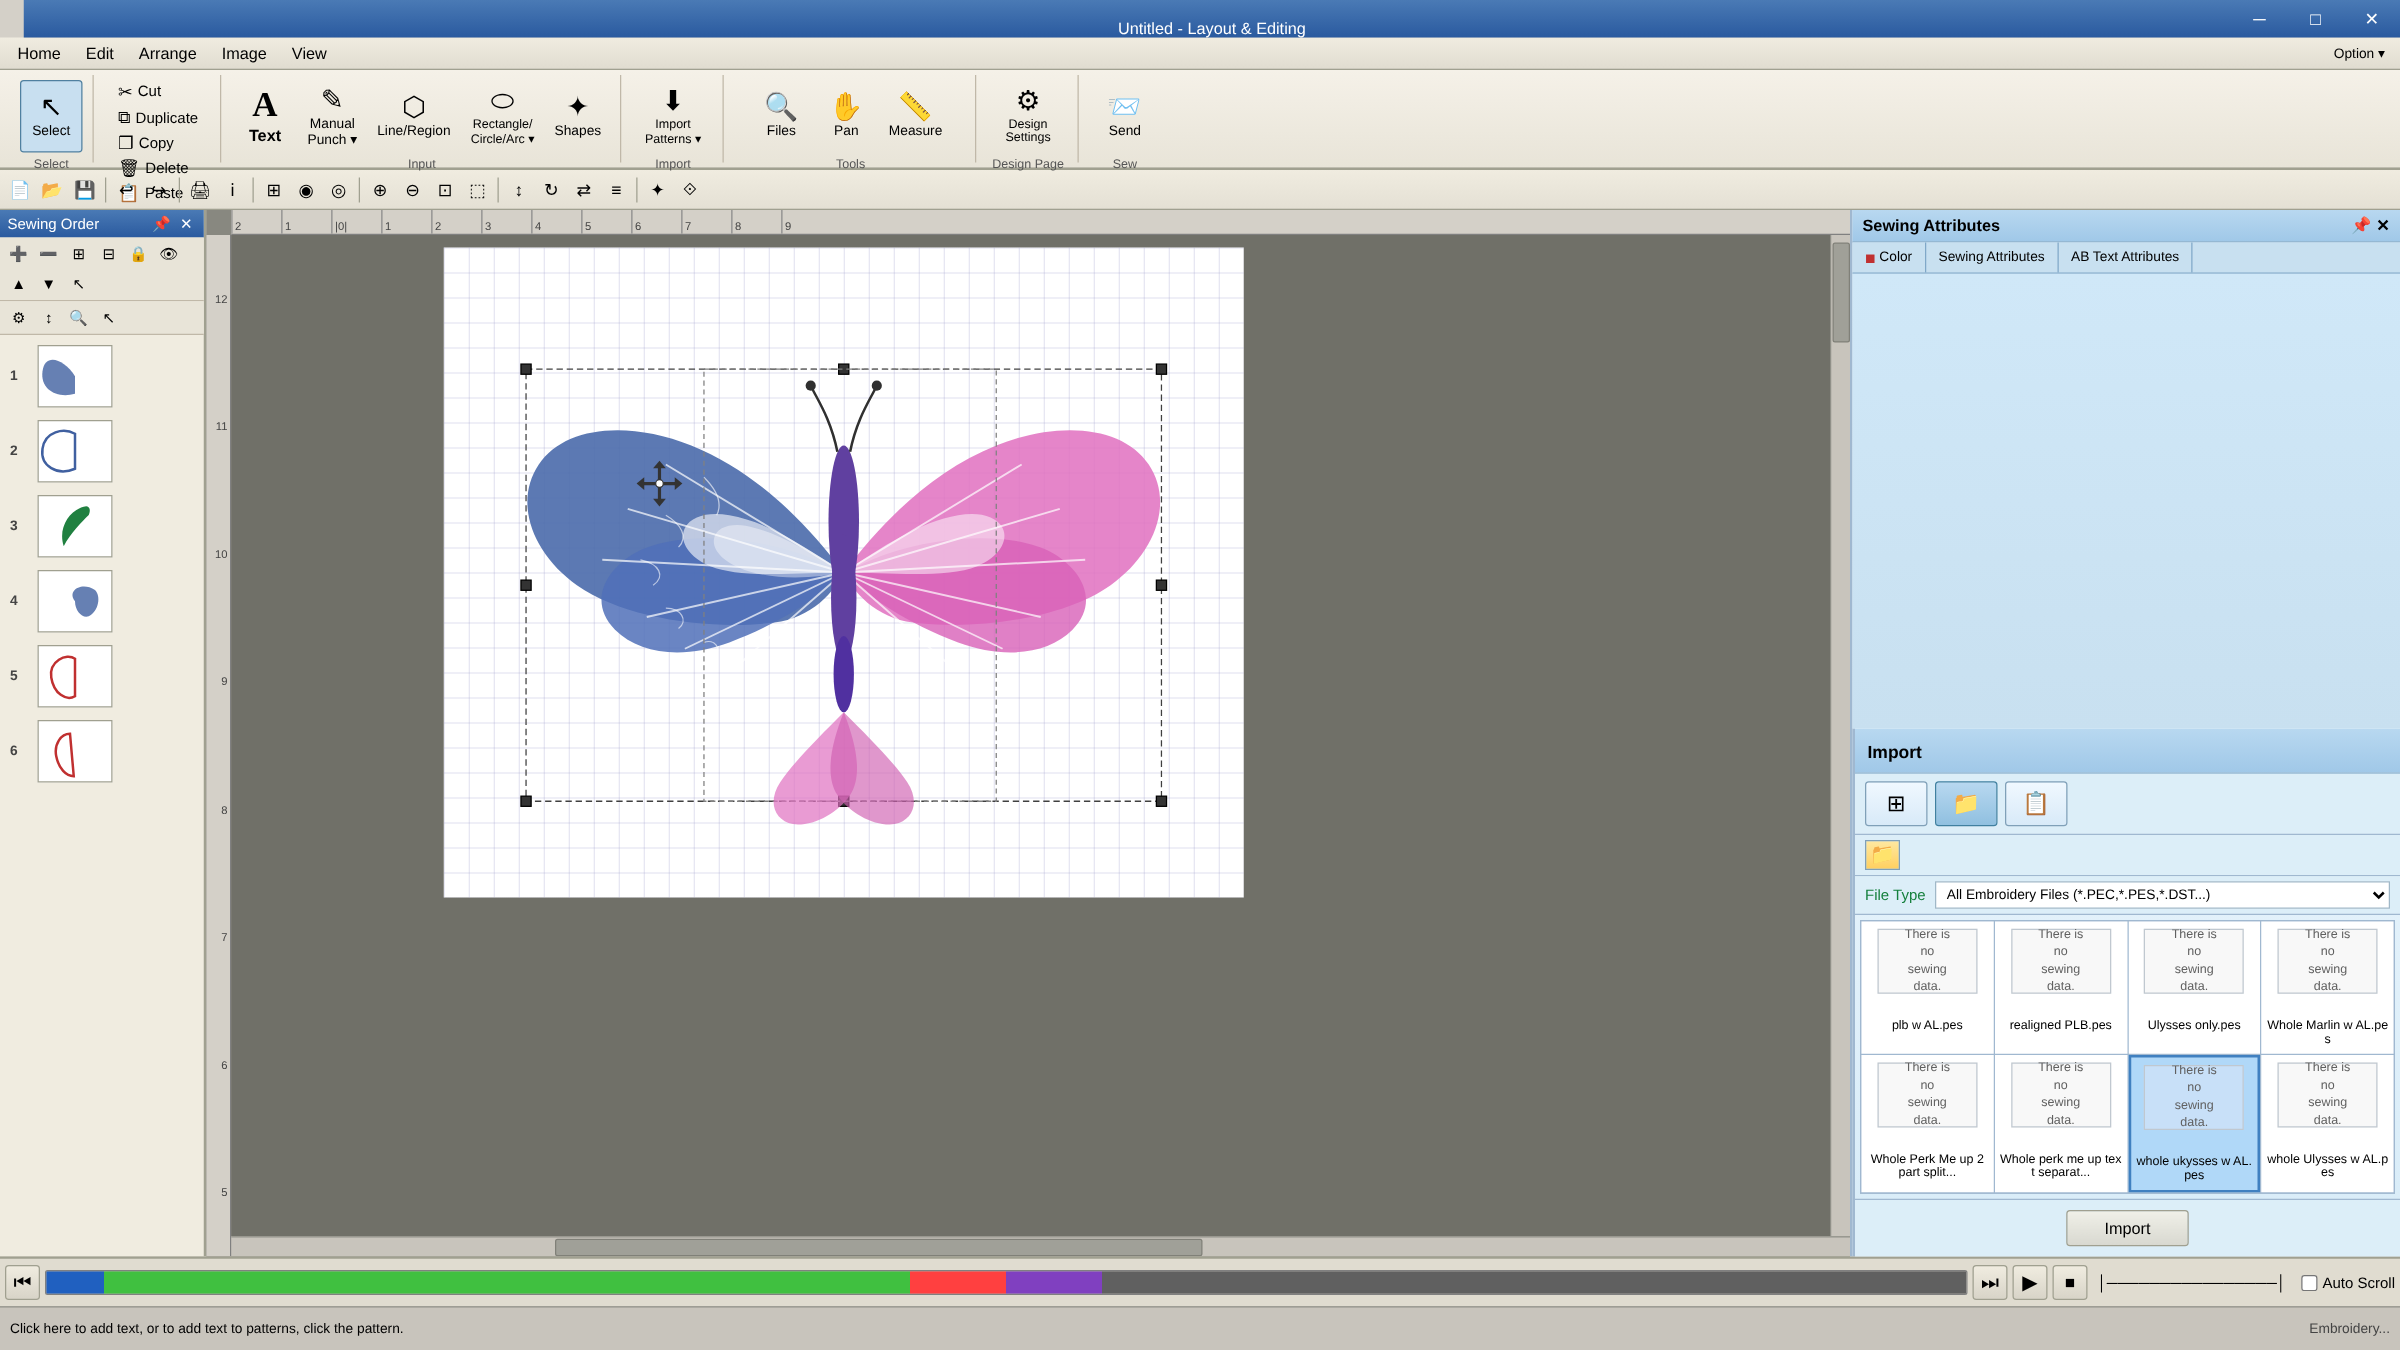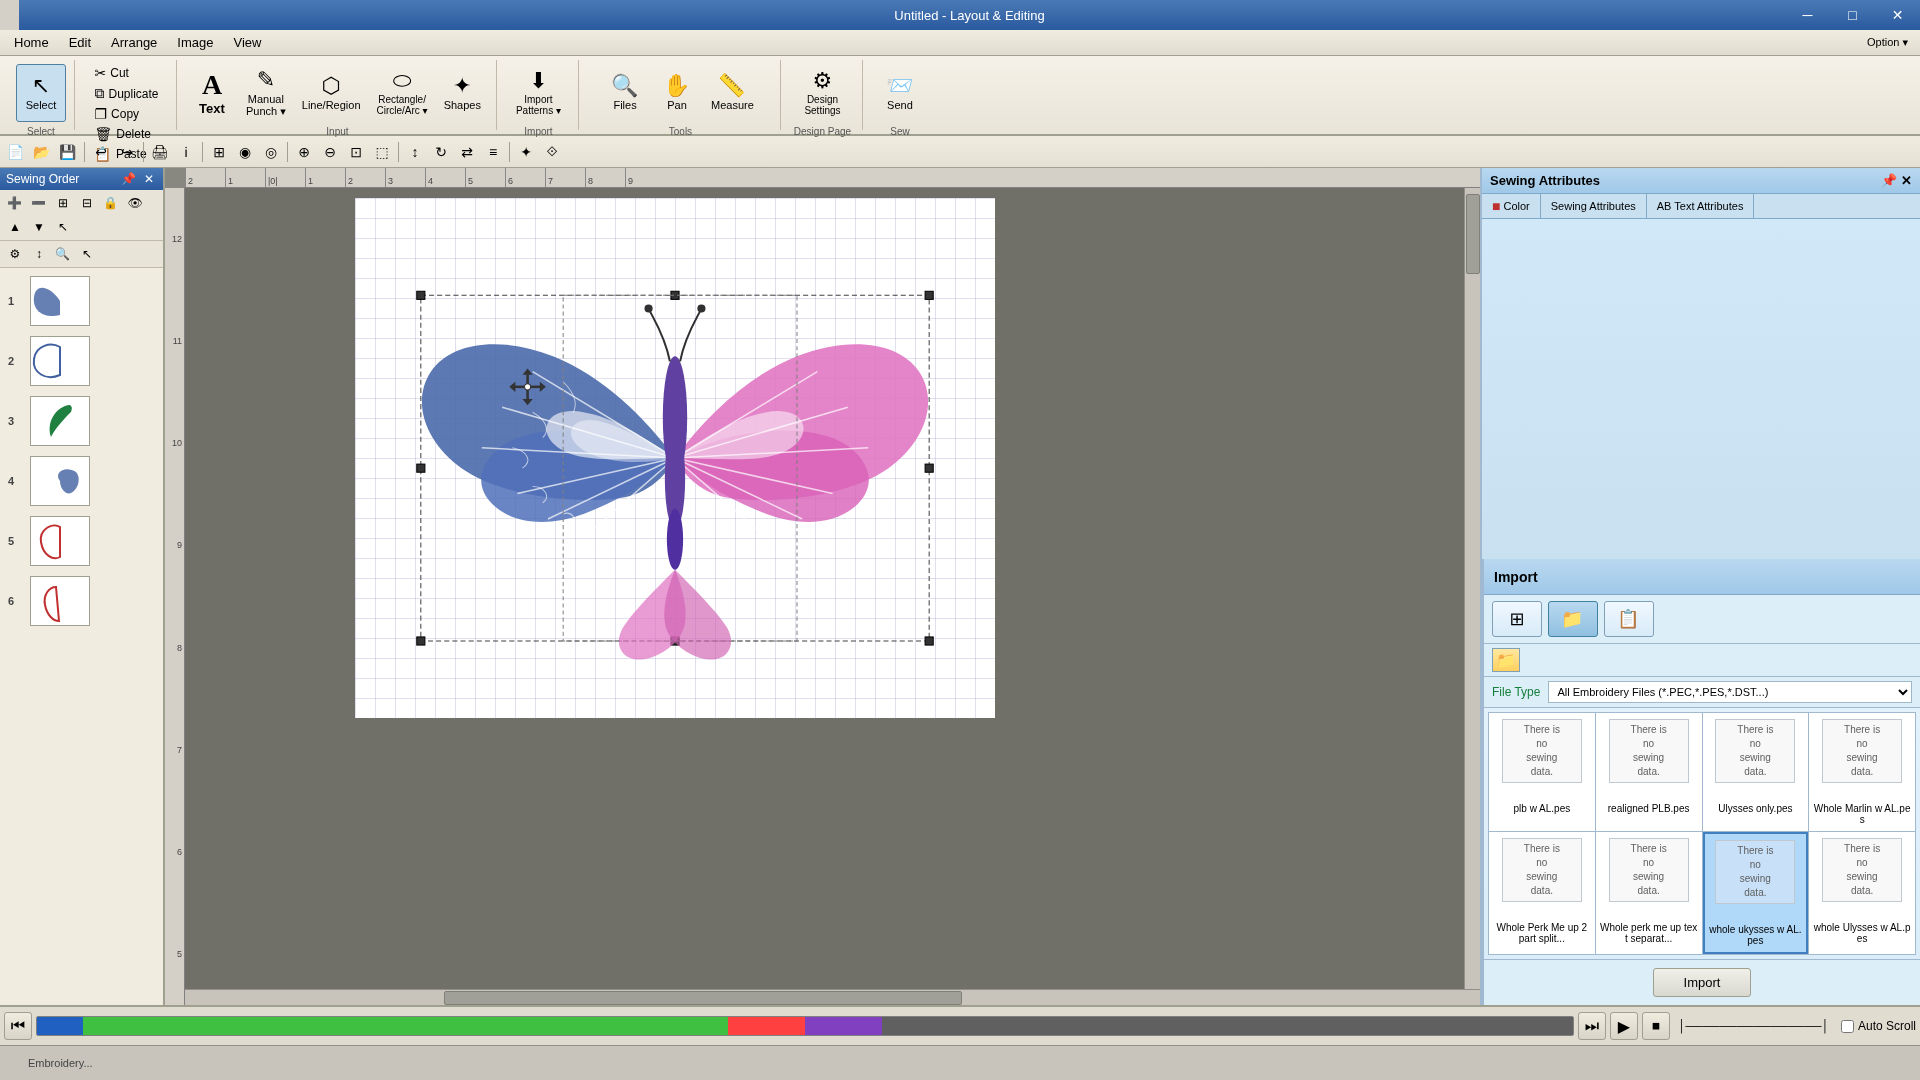--- a/index.html
+++ b/index.html
@@ -3,21 +3,21 @@
   <meta charset="utf-8">
   <style>
     * { margin: 0; padding: 0; box-sizing: border-box; }
     body { width: 1920px; height: 1080px; overflow: hidden; font-family: 'Segoe UI', Tahoma, sans-serif; font-size: 12px; background: #d4d0c8; }
 
     
     .title-bar {
       background: linear-gradient(to bottom, #4a7ab5, #2a5a9f);
       height: 30px;
       display: flex;
-      align-items: center;
+      align-items: flex-end;
       justify-content: center;
       color: white;
       font-size: 13px;
       position: relative;
       margin-left: 19px;
     }
     .title-bar-buttons {
       position: absolute;
       right: 0;
       top: 0;
@@ -452,21 +452,21 @@
       display: flex;
       flex-direction: column;
       align-items: center;
       gap: 4px;
       cursor: pointer;
       min-height: 100px;
     }
     .file-item.selected { background: #b0d8f8; border: 2px solid #4080c0; }
     .file-thumb {
       width: 80px;
-      height: 64px;
+      height: 52px;
       background: #f8f8f8;
       border: 1px solid #c0c8d0;
       display: flex;
       align-items: center;
       justify-content: center;
       font-size: 10px;
       color: #606060;
       text-align: center;
       line-height: 1.4;
       padding: 17px;
@@ -1050,14 +1050,15 @@
   <button class="playback-btn">▶</button>
   <button class="playback-btn">⏹</button>
   <span style="font-size:12px; margin-left:4px;">│────────────────│</span>
   <div class="autoscroll-area">
     <input type="checkbox" style="">
     <label>Auto Scroll</label>
   </div>
 </div>
 
 <div class="status-bar">
+  <span class="status-text">Click here to add text, or to add text to patterns, click the pattern.</span>
   <span style="font-size:11px; color:#444; margin-left:20px;">Embroidery...</span>
 </div>
 
 </body></html>

